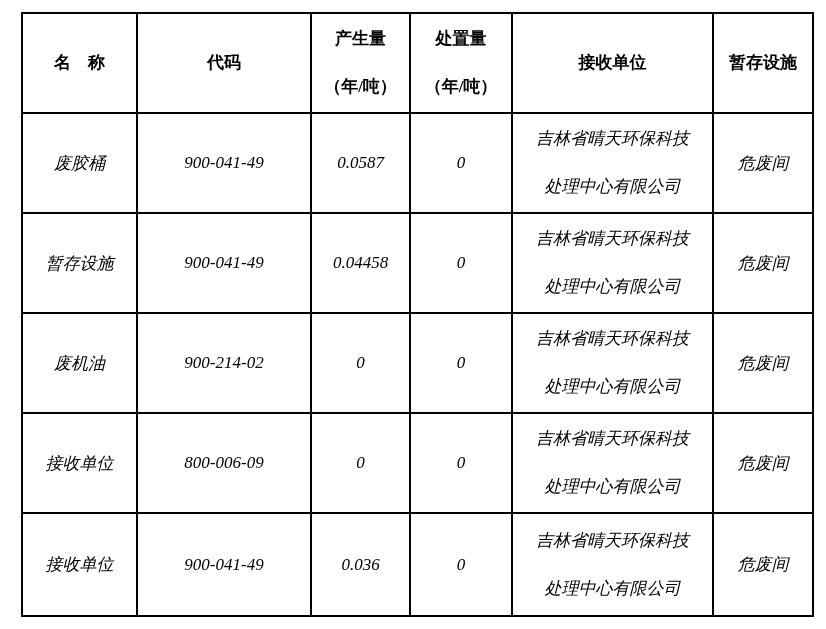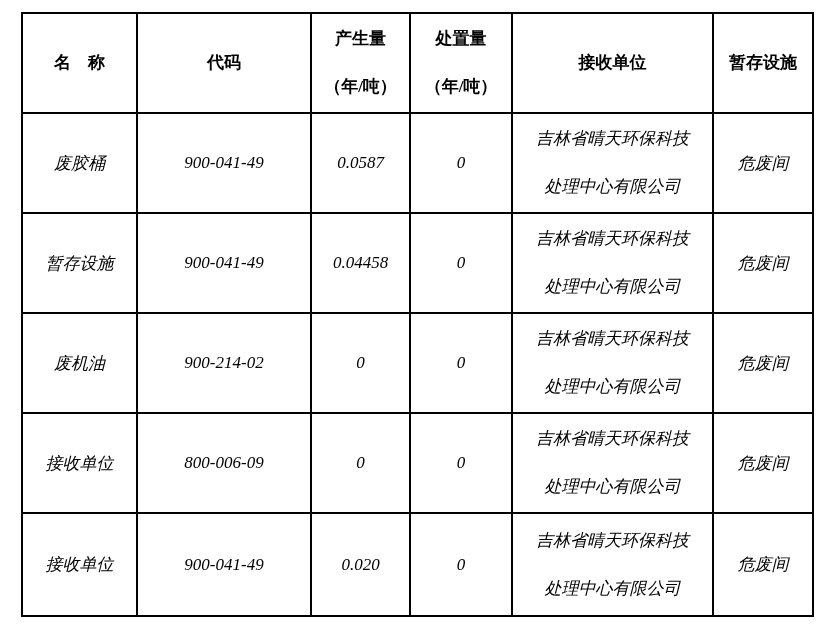--- a/index.html
+++ b/index.html
@@ -123,21 +123,21 @@
         <td>0</td>
         <td>
           <div class="line">吉林省晴天环保科技</div>
           <div class="line">处理中心有限公司</div>
         </td>
         <td>危废间</td>
       </tr>
       <tr class="body-row last">
         <td>接收单位</td>
         <td>900-041-49</td>
-        <td>0.020</td>
+        <td>0.036</td>
         <td>0</td>
         <td>
           <div class="line">吉林省晴天环保科技</div>
           <div class="line">处理中心有限公司</div>
         </td>
         <td>危废间</td>
       </tr>
     </tbody>
   </table>
 </div>

